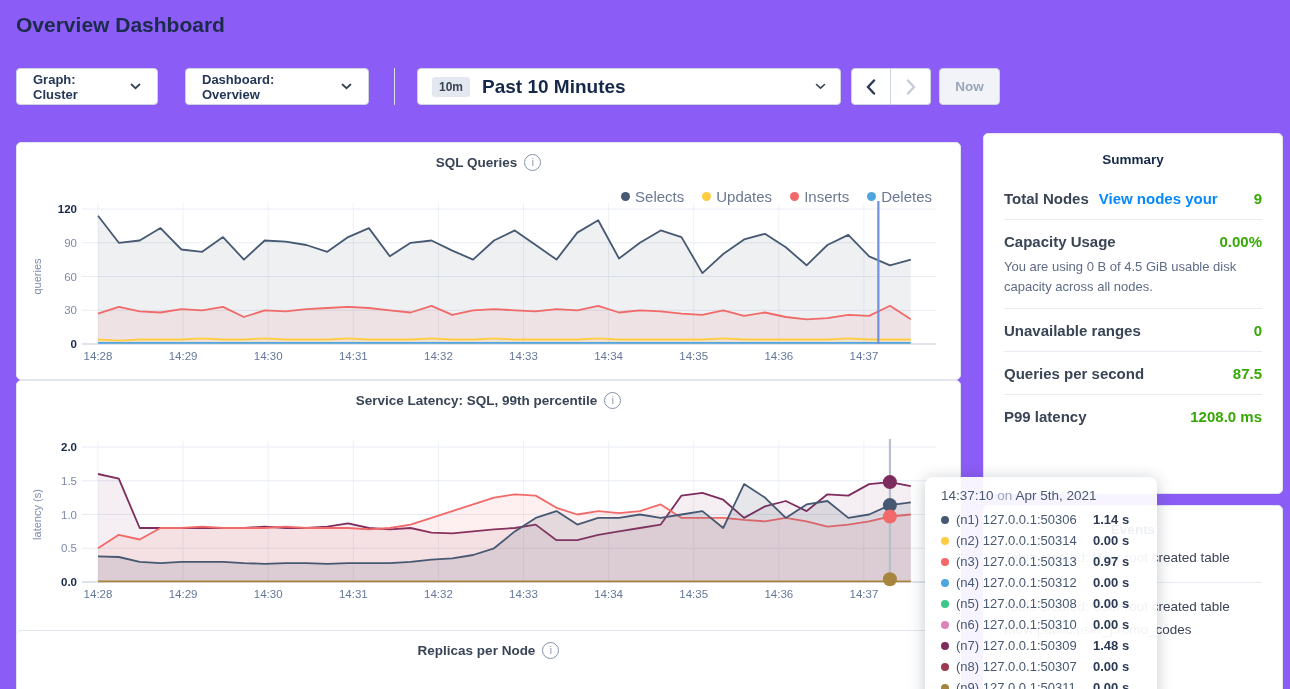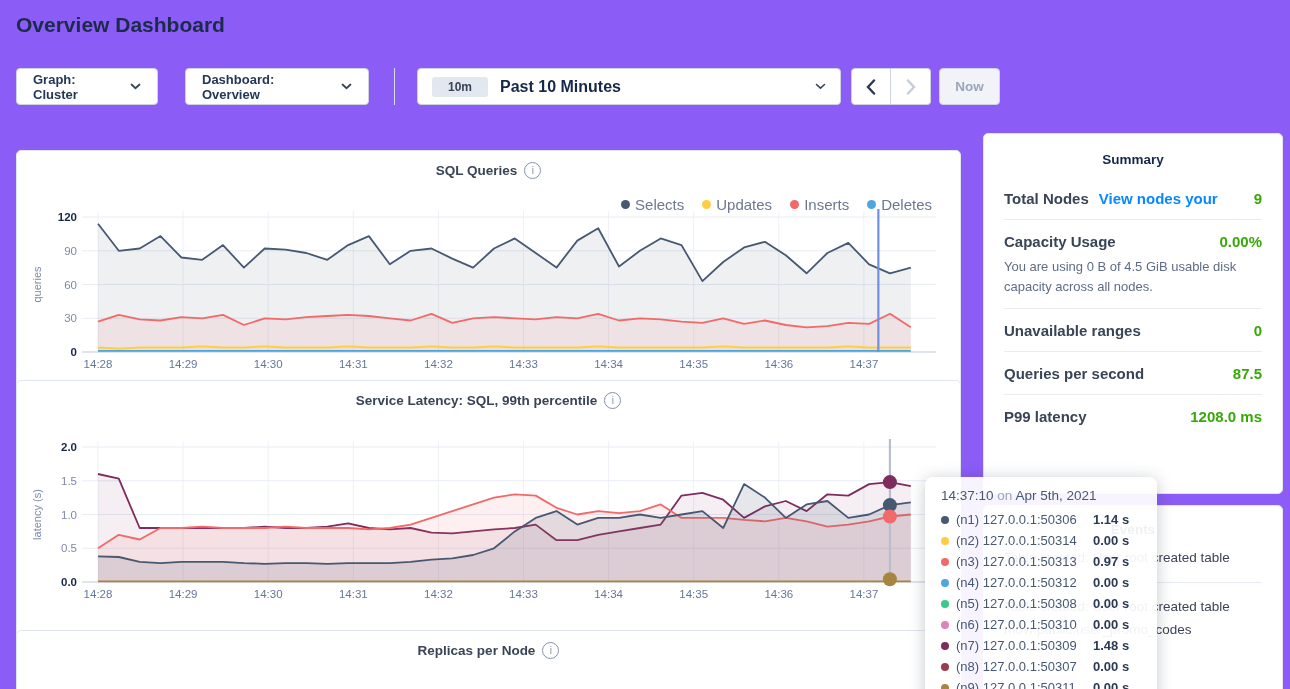--- a/index.html
+++ b/index.html
@@ -8,33 +8,33 @@
 
   .page-title{position:absolute;left:16px;top:13px;font-size:21px;font-weight:600;color:#1b2b4a;}
 
   .btn{position:absolute;top:68px;height:37px;background:#fff;border:1px solid #ccd4e0;border-radius:4px;
        display:flex;align-items:center;box-sizing:border-box;font-size:13px;font-weight:700;color:#253758;cursor:pointer;}
   .btn .chev{margin-left:10px;}
   .chev svg{display:block;}
   .vdivider{position:absolute;left:394px;top:68px;width:1px;height:37px;background:#d8dde6;}
 
   .timebtn{left:417px;width:424px;padding:0 14px;}
-  .badge{background:#e3e7ef;border-radius:3px;padding:3px 16px;font-size:12px;font-weight:700;color:#394455;margin-right:12px;}
-  .timebtn .tlabel{font-size:16px;font-weight:700;color:#152849;}
+  .badge{background:#e3e7ef;border-radius:3px;padding:3px 7px;font-size:12px;font-weight:700;color:#394455;margin-right:12px;}
+  .timebtn .tlabel{font-size:19px;font-weight:700;color:#152849;}
   .timebtn .chev{margin-left:auto;}
 
   .navgroup{position:absolute;left:851px;top:68px;height:37px;display:flex;}
   .navbtn{width:40px;height:37px;background:#fff;border:1px solid #ccd4e0;box-sizing:border-box;
           display:flex;align-items:center;justify-content:center;cursor:pointer;}
   .navbtn.prev{border-radius:4px 0 0 4px;}
   .navbtn.next{border-radius:0 4px 4px 0;border-left:none;}
   .nowbtn{left:939px;width:61px;justify-content:center;font-size:13.5px;font-weight:700;color:#9aa6b8;background:#f1f3f8;}
 
   .card{position:absolute;background:#fff;border:1px solid #e2e7ee;border-radius:5px;box-sizing:border-box;}
-  #card-sql{left:16px;top:150px;width:945px;height:238px;}
+  #card-sql{left:16px;top:142px;width:945px;height:238px;}
   #card-lat{left:16px;top:380px;width:945px;height:288px;}
   #card-rep{left:16px;top:630px;width:945px;height:80px;}
   #card-summary{left:983px;top:133px;width:300px;height:361px;padding:14px 20px;}
   #card-events{left:983px;top:505px;width:300px;height:200px;padding:12px 20px;}
 
   .chart-title{position:absolute;top:11px;left:0;width:100%;display:flex;justify-content:center;align-items:center;gap:7px;
                font-size:13.5px;font-weight:700;color:#394455;}
   .info-icon{width:15px;height:15px;border:1px solid #8492ad;border-radius:50%;display:inline-flex;align-items:center;
              justify-content:center;font-size:10px;font-weight:400;color:#8492ad;font-style:normal;}
   .legend{position:absolute;top:45px;right:28px;display:flex;gap:18px;}

